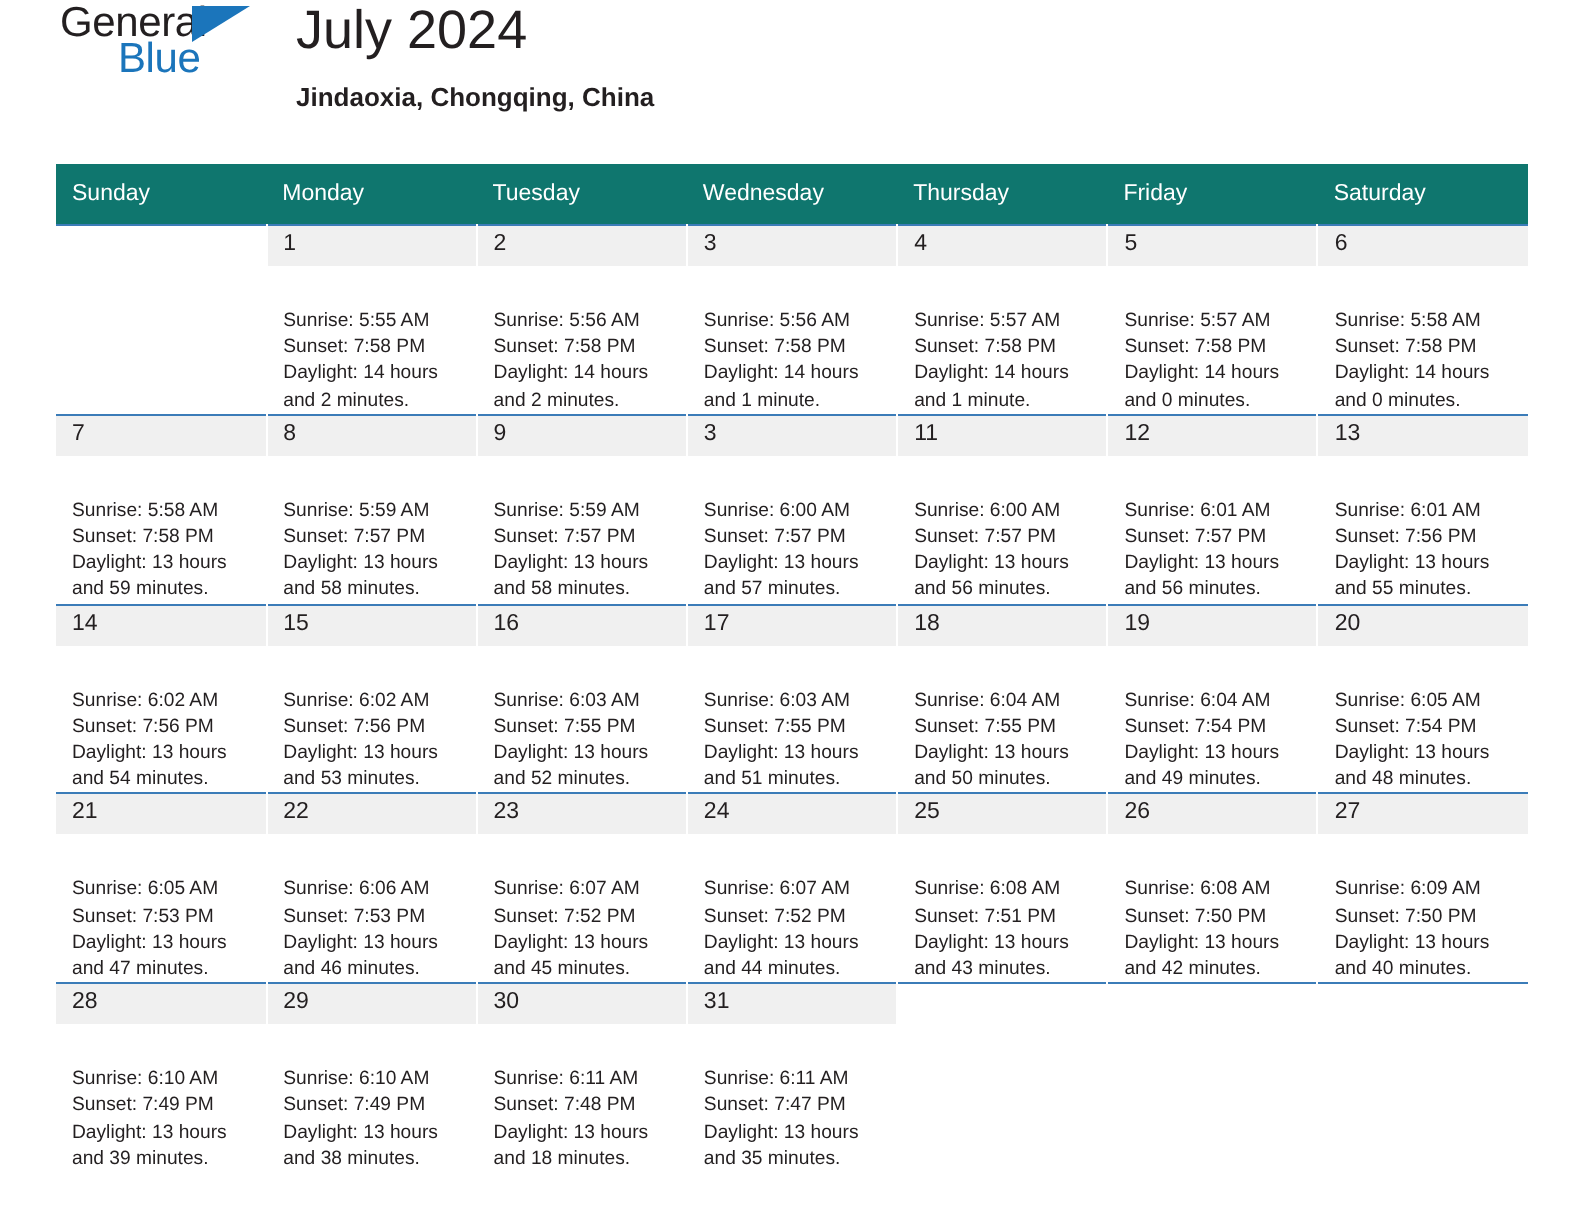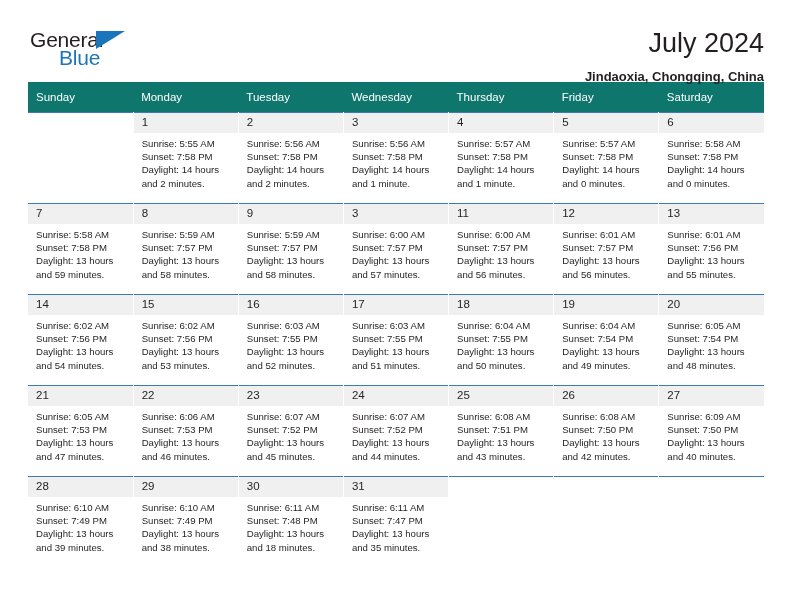--- a/index.html
+++ b/index.html
@@ -20,21 +20,20 @@
     height: 612px;
     box-sizing: border-box;
     padding: 0 28px;
   }
 
   
   .topbar {
     display: flex;
     align-items: flex-start;
     justify-content: space-between;
-    padding-top: 28px;
     height: 72px;
     box-sizing: border-box;
   }
   .logo {
     position: relative;
     width: 120px;
     height: 46px;
     flex: 0 0 auto;
   }
   .logo-general {
@@ -59,21 +58,21 @@
     position: absolute;
     left: 68px;
     top: 3px;
     width: 0;
     height: 0;
     border-left: 29px solid #1b75bb;
     border-bottom: 18px solid transparent;
   }
 
   .title-block {
-    text-align: right;
+    text-align: left;
     flex: 1 1 auto;
     padding-top: 0px;
   }
   .cal-title {
     font-size: 27px;
     color: #231f20;
     line-height: 30px;
     font-weight: normal;
     margin: 0;
   }
@@ -119,21 +118,21 @@
     color: #231f20;
     padding: 3px 0 4px 8px;
     line-height: 13px;
     min-height: 13px;
   }
   .daynum.empty {
     background: #ffffff;
     color: transparent;
   }
   .cellbody {
-    padding: 4px 6px 0 8px;
+    padding: 21px 6px 0 8px;
     font-size: 9.6px;
     line-height: 13.2px;
     color: #231f20;
   }
   .cellbody div { white-space: nowrap; }
 </style>
 </head>
 <body>
 
 <div class="page">

